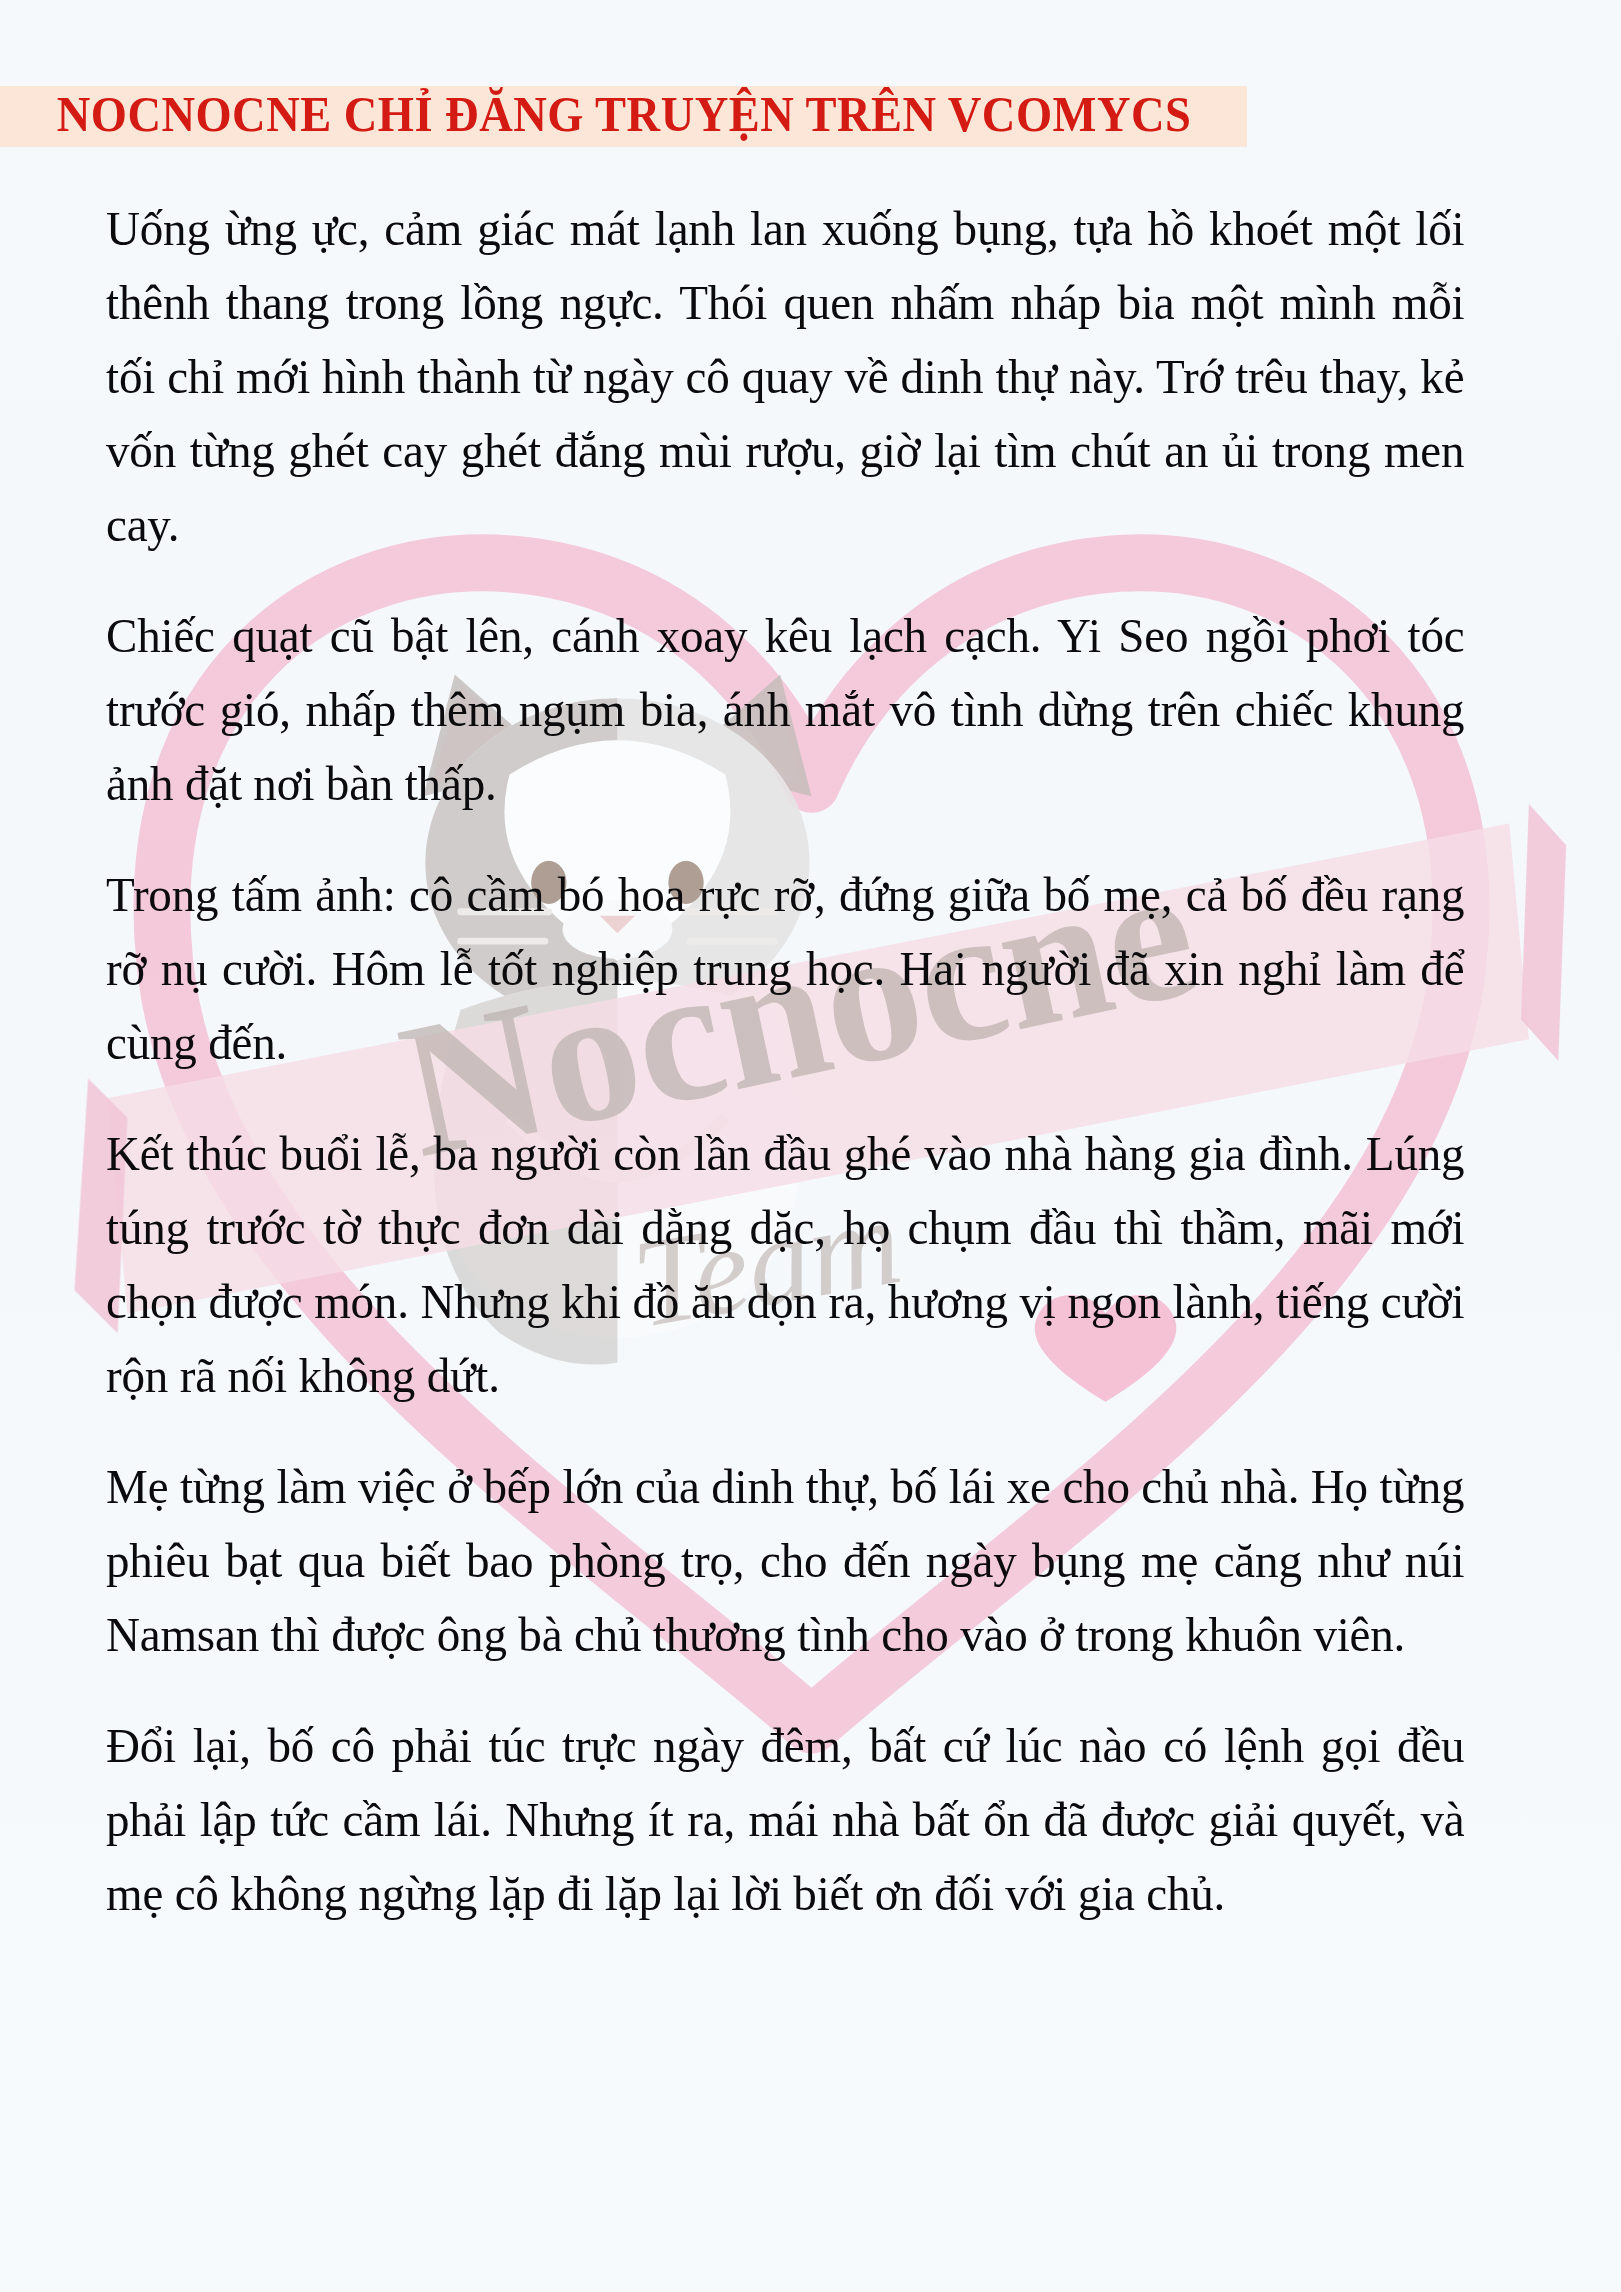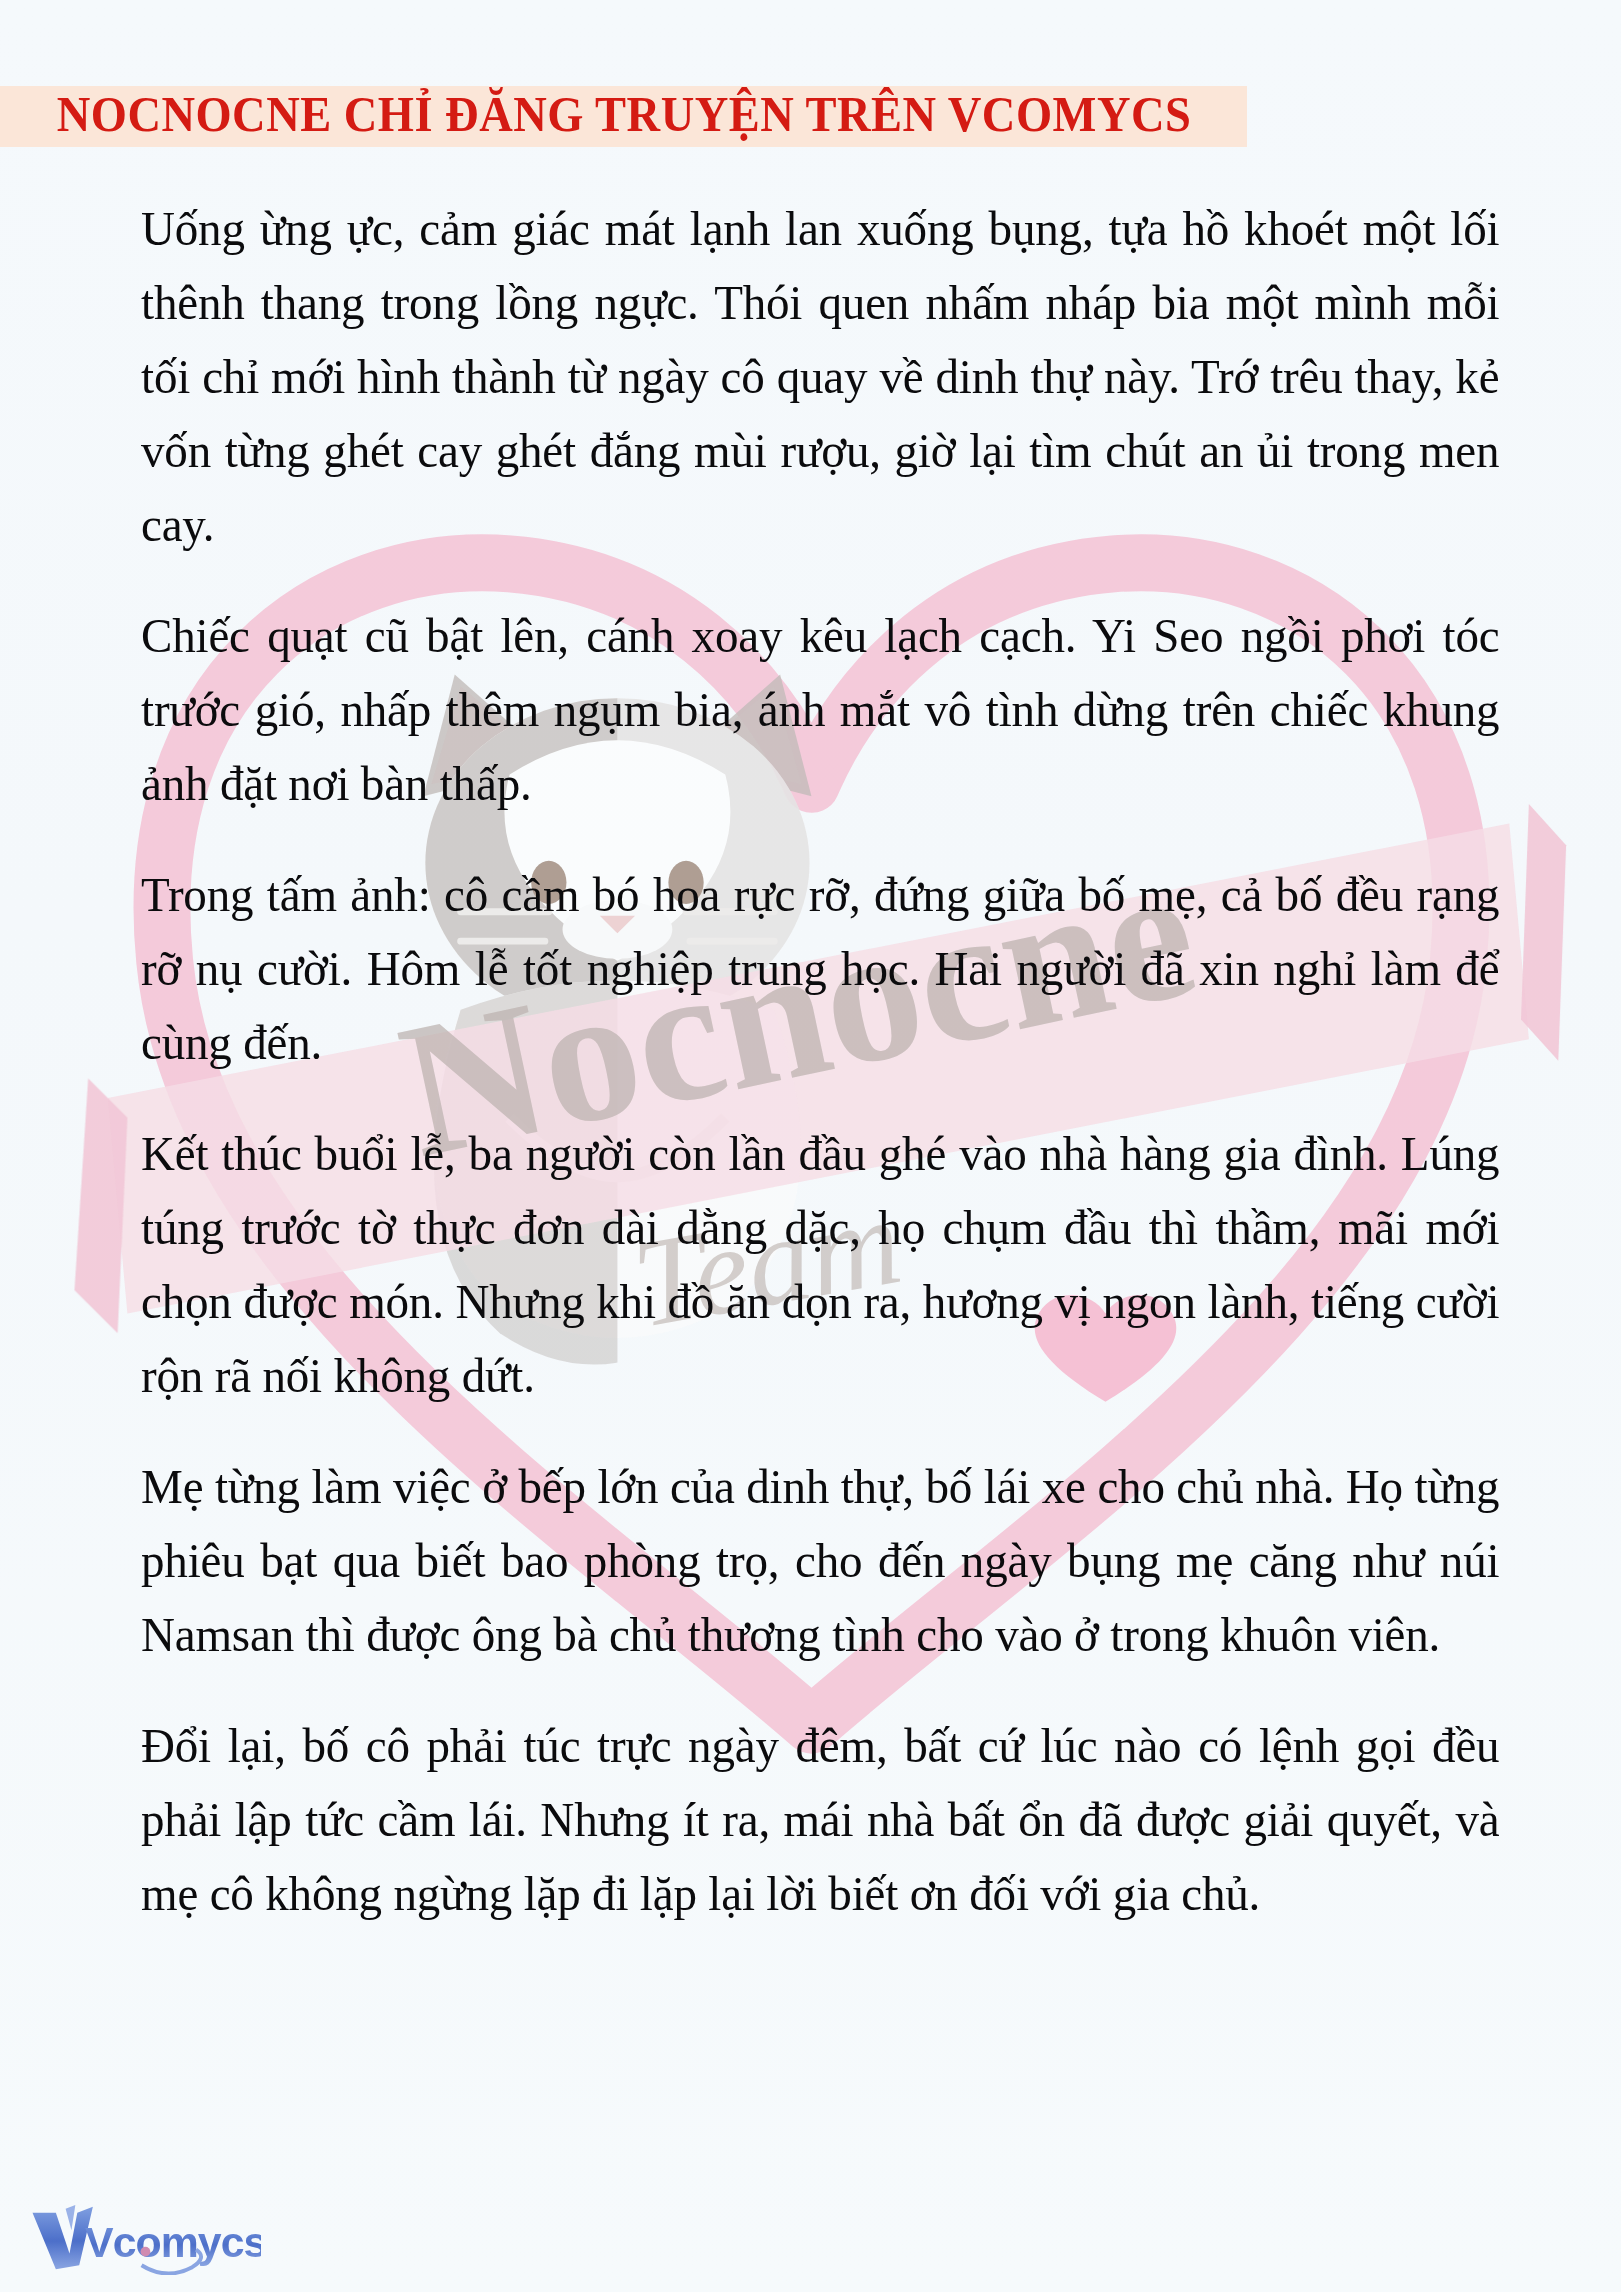--- a/index.html
+++ b/index.html
@@ -63,21 +63,20 @@
     transform: scaleX(0.93);
     transform-origin: center;
     display: inline-block;
   }
 
   .body-block {
     position: absolute;
     left: 106px;
     top: 192px;
     width: 1415px;
-    margin-left: 35px;
   }
 
   p.para {
     margin: 0 0 37px 0;
     font-family: "Liberation Serif", serif;
     font-size: 49px;
     line-height: 74px;
     color: #0b0b0d;
     text-align: justify;
     text-justify: inter-word;
@@ -176,34 +175,15 @@
       <p class="para">Uống ừng ực, cảm giác mát lạnh lan xuống bụng, tựa hồ khoét một lối thênh thang trong lồng ngực. Thói quen nhấm nháp bia một mình mỗi tối chỉ mới hình thành từ ngày cô quay về dinh thự này. Trớ trêu thay, kẻ vốn từng ghét cay ghét đắng mùi rượu, giờ lại tìm chút an ủi trong men cay.</p>
       <p class="para">Chiếc quạt cũ bật lên, cánh xoay kêu lạch cạch. Yi Seo ngồi phơi tóc trước gió, nhấp thêm ngụm bia, ánh mắt vô tình dừng trên chiếc khung ảnh đặt nơi bàn thấp.</p>
       <p class="para">Trong tấm ảnh: cô cầm bó hoa rực rỡ, đứng giữa bố mẹ, cả bố đều rạng rỡ nụ cười. Hôm lễ tốt nghiệp trung học. Hai người đã xin nghỉ làm để cùng đến.</p>
       <p class="para">Kết thúc buổi lễ, ba người còn lần đầu ghé vào nhà hàng gia đình. Lúng túng trước tờ thực đơn dài dằng dặc, họ chụm đầu thì thầm, mãi mới chọn được món. Nhưng khi đồ ăn dọn ra, hương vị ngon lành, tiếng cười rộn rã nối không dứt.</p>
       <p class="para">Mẹ từng làm việc ở bếp lớn của dinh thự, bố lái xe cho chủ nhà. Họ từng phiêu bạt qua biết bao phòng trọ, cho đến ngày bụng mẹ căng như núi Namsan thì được ông bà chủ thương tình cho vào ở trong khuôn viên.</p>
       <p class="para">Đổi lại, bố cô phải túc trực ngày đêm, bất cứ lúc nào có lệnh gọi đều phải lập tức cầm lái. Nhưng ít ra, mái nhà bất ổn đã được giải quyết, và mẹ cô không ngừng lặp đi lặp lại lời biết ơn đối với gia chủ.</p>
     </div>
 
   </div>
 
-  <div id="footer-logo">
-    <svg width="235" height="74" viewBox="0 0 240 76" xmlns="http://www.w3.org/2000/svg">
-      <defs>
-        <linearGradient id="lgBlue" x1="0" y1="0" x2="0" y2="1">
-          <stop offset="0%" stop-color="#7f9ee0"></stop>
-          <stop offset="55%" stop-color="#4c6fc9"></stop>
-          <stop offset="100%" stop-color="#8aa5e2"></stop>
-        </linearGradient>
-      </defs>
-
-      <path d="M6 12 L30 12 L44 54 L52 12 L68 6 L54 66 L30 70 Z" fill="url(#lgBlue)"></path>
-      <path d="M40 8 L50 4 L46 30 Z" fill="#9ab2e8"></path>
-
-      <text x="60" y="58" font-family="Liberation Sans, sans-serif" font-weight="bold" font-size="44" letter-spacing="-1" fill="url(#lgBlue)">Vcomycs</text>
-
-      <path d="M118 66 q26 16 52 2 q16 -10 4 -18" stroke="#8aa5e2" stroke-width="4" fill="none"></path>
-      <circle cx="122" cy="52" r="5" fill="#d08bb0"></circle>
-    </svg>
-  </div>
 
 </div>
 
 
 </body></html>

